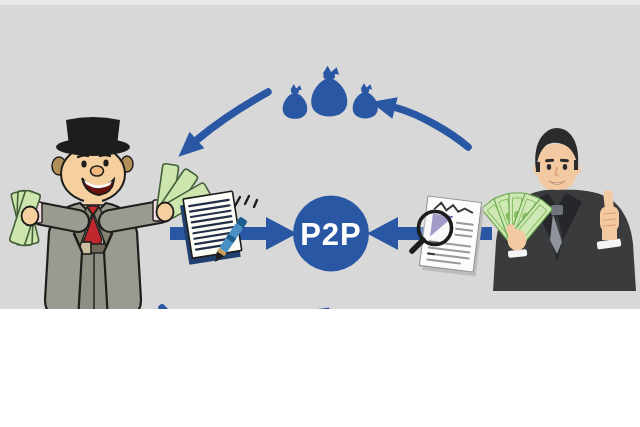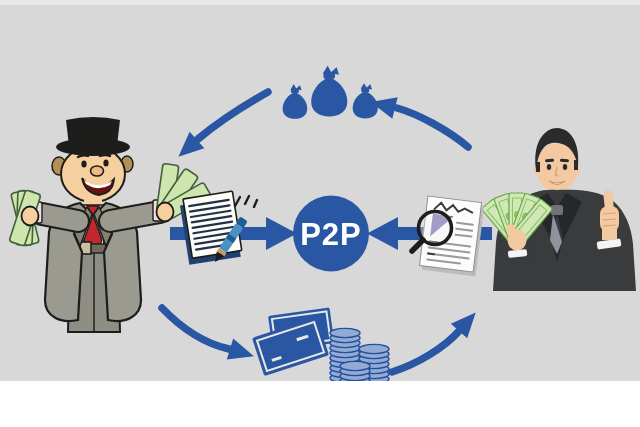--- a/index.html
+++ b/index.html
@@ -1,16 +1,16 @@
 <!DOCTYPE html>
 <html><head>
 <meta charset="utf-8">
 <style>
   html,body{margin:0;padding:0;background:#ffffff;}
-  .stage{position:relative;width:640px;height:381px;overflow:hidden;font-family:"Liberation Sans",sans-serif;text-align:center;}
+  .stage{position:relative;width:640px;height:309px;overflow:hidden;font-family:"Liberation Sans",sans-serif;text-align:center;}
   svg{display:block;}
   .curve{stroke:#2a57a4;stroke-width:7.5;fill:none;stroke-linecap:round;}
   .coin{fill:#93abd4;stroke:#24509b;stroke-width:1.4;}
   .docline{stroke:#232f47;stroke-width:2.2;stroke-linecap:round;}
   .grayline{stroke:#9a9a9a;stroke-width:2;stroke-linecap:round;}
   .darkline{stroke:#3a3a3a;stroke-width:2;stroke-linecap:round;}
   .dash{stroke:#1d1d1b;stroke-width:2.4;stroke-linecap:round;}
   .outl{stroke:#1d1d1b;}
   .p2p-text{font-family:"Liberation Sans",sans-serif;font-weight:bold;font-size:31px;letter-spacing:1px;fill:#ffffff;}
 </style>

